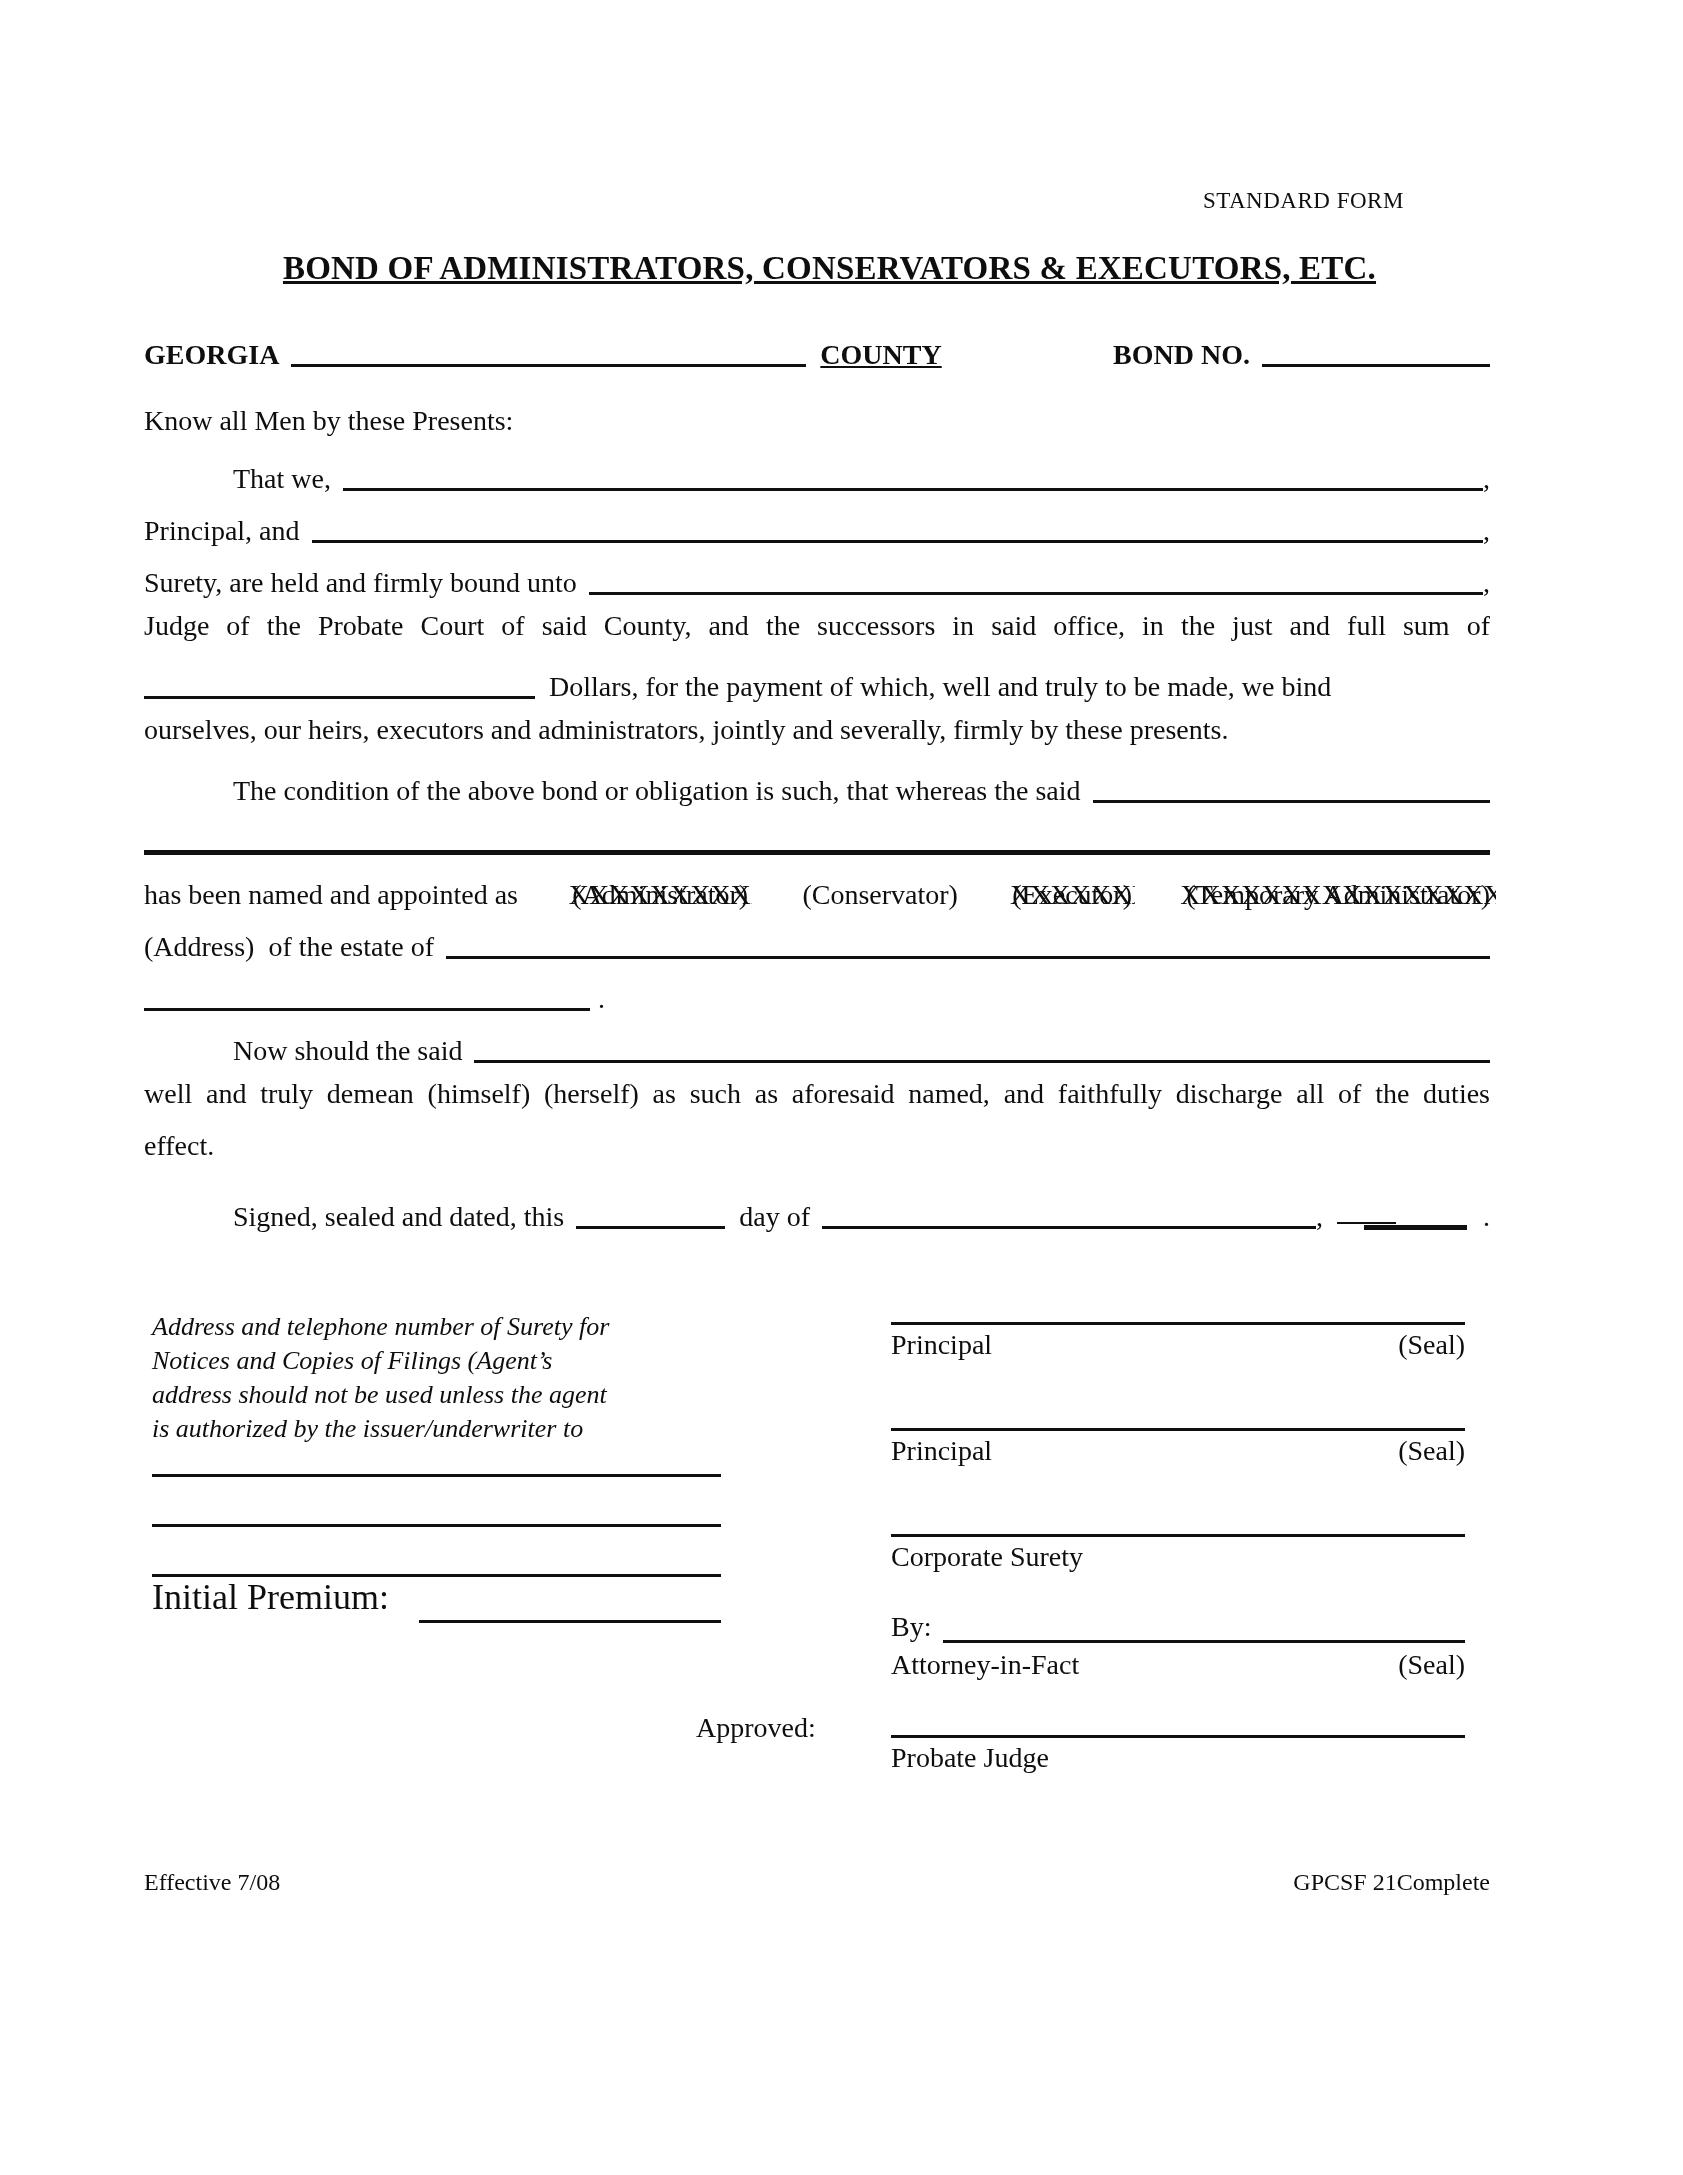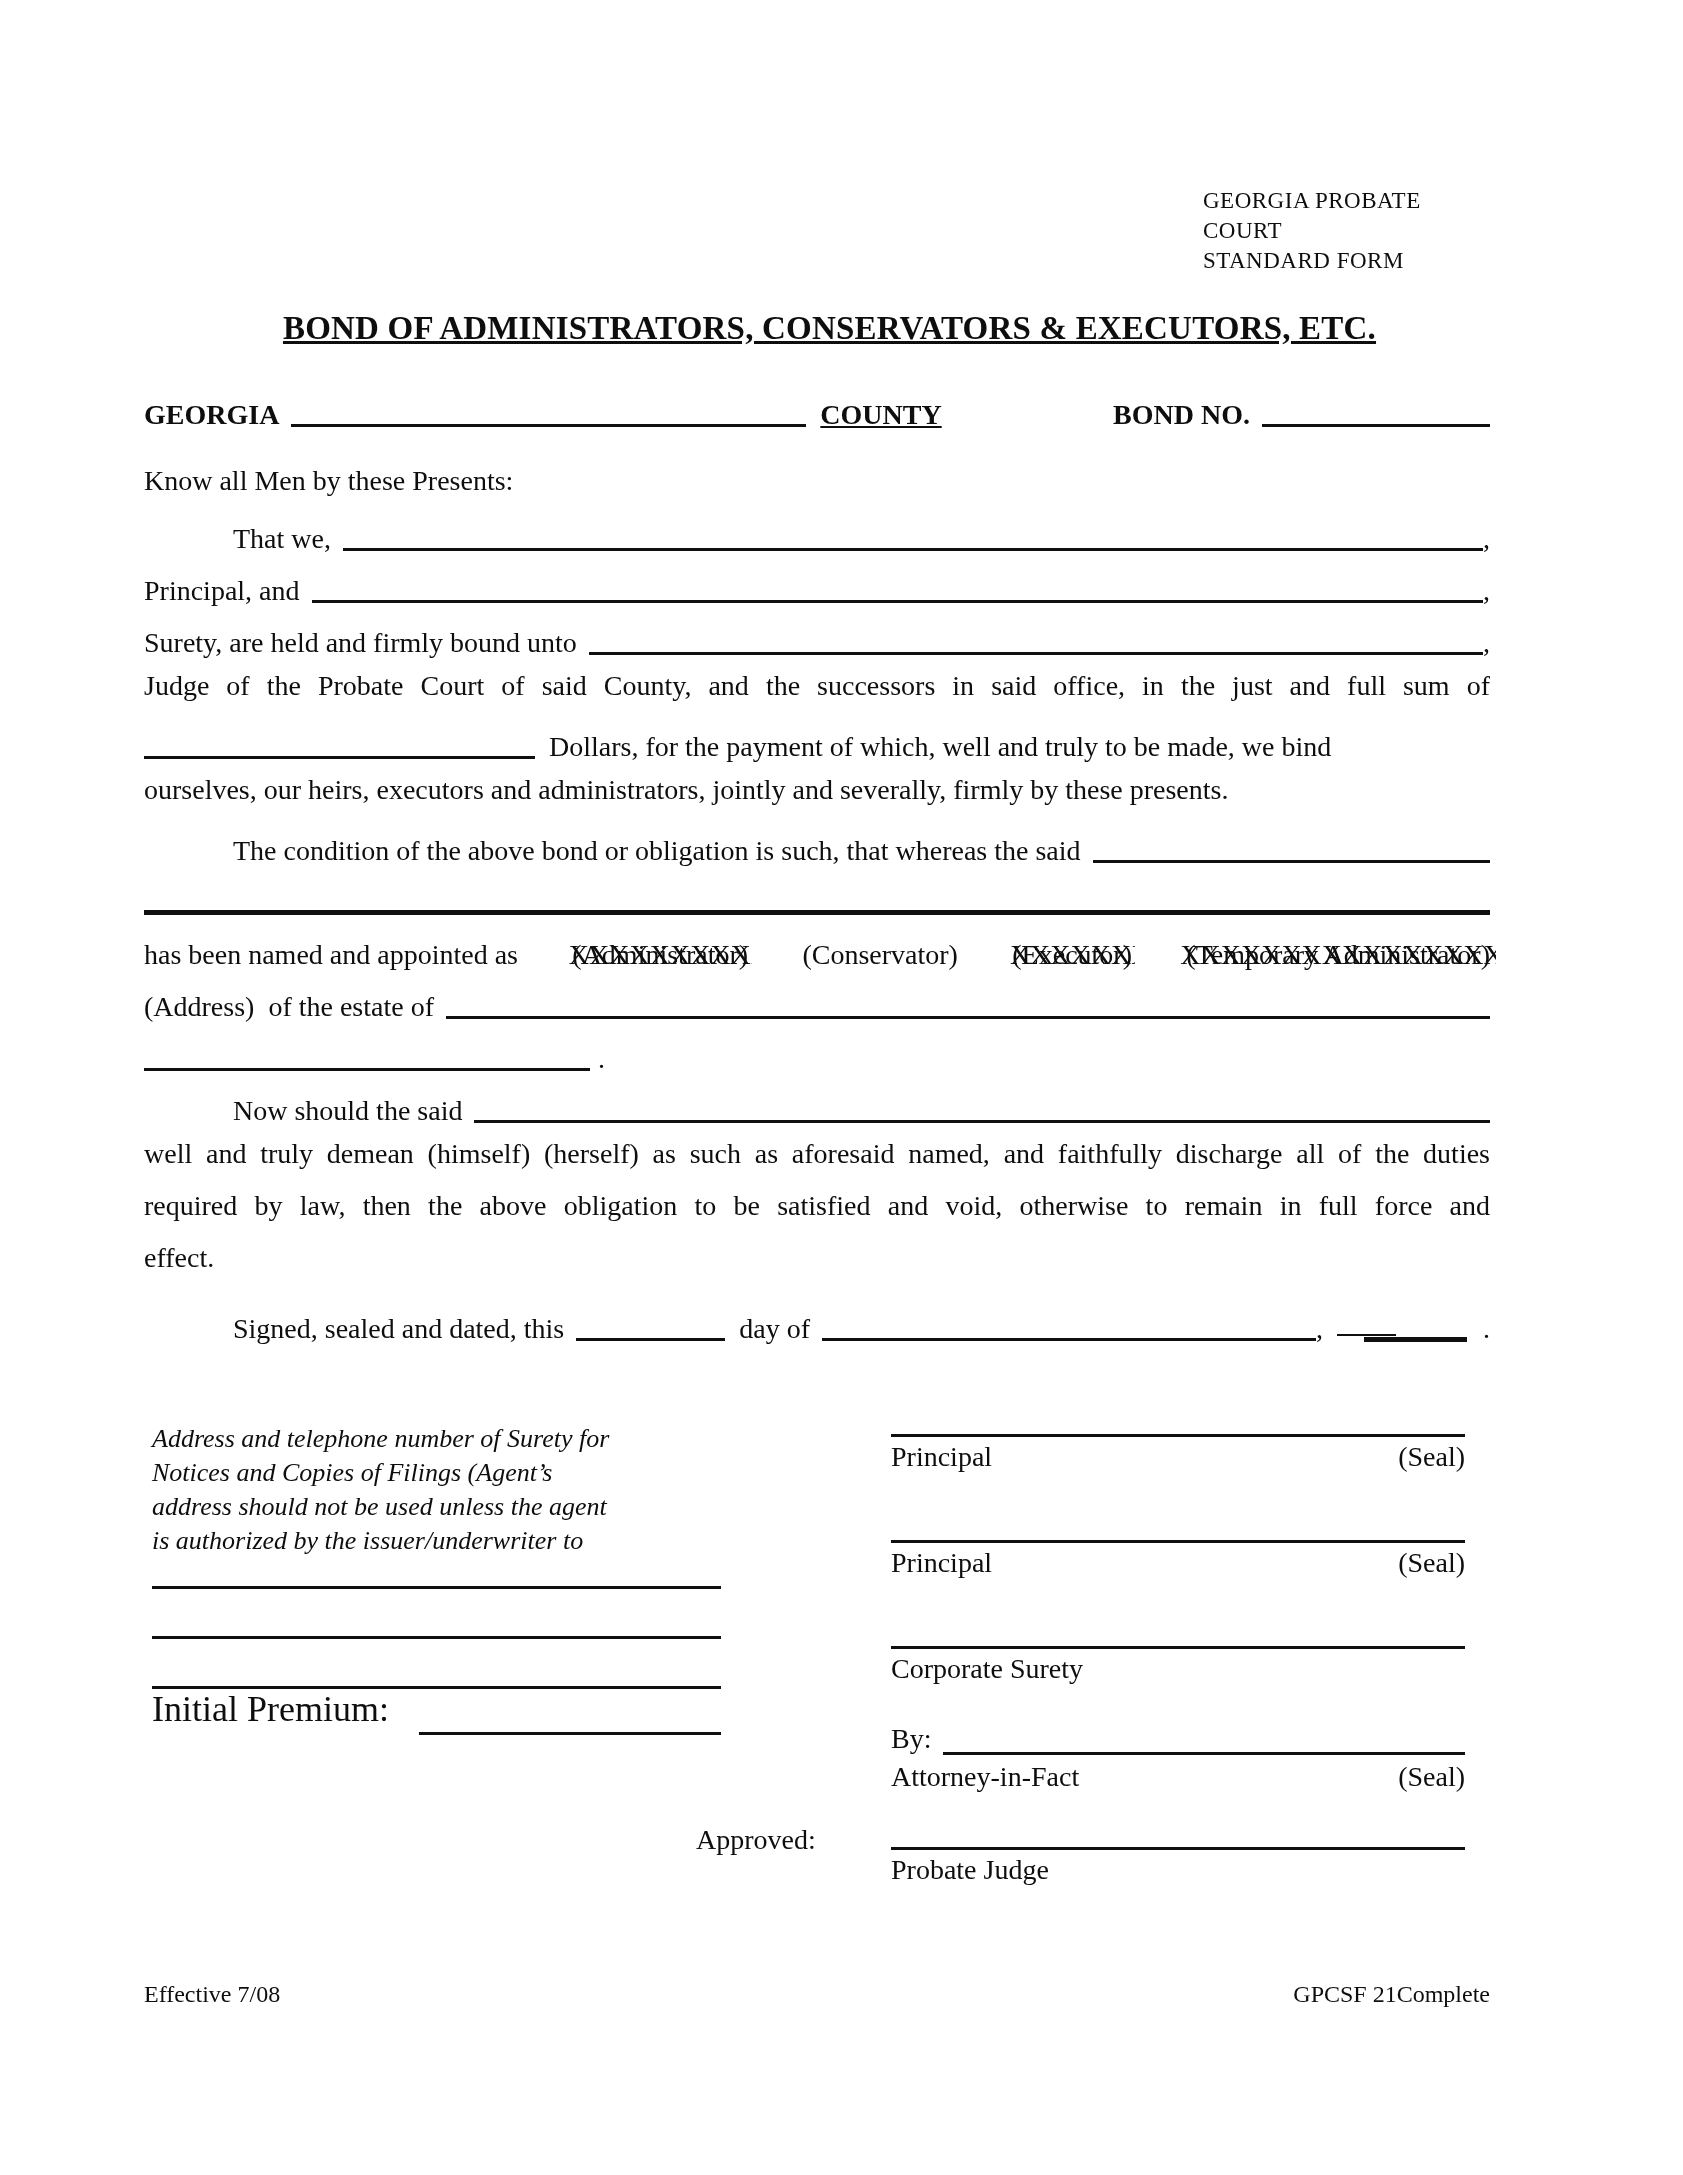--- a/index.html
+++ b/index.html
@@ -48,21 +48,20 @@
   .byrow .blank{flex:1;margin-bottom:2px;}
   .approved{position:absolute;left:552px;top:398px;font-size:28px;line-height:40px;}
   .footer-row{display:flex;justify-content:space-between;font-size:24px;line-height:30px;margin-top:0;}
 </style>
 </head>
 <body>
 
 <div class="page">
 
   <div class="letterhead">
-    <div>GEORGIA PROBATE COURT</div>
     <div>STANDARD FORM</div>
   </div>
 
   <div class="title">BOND OF ADMINISTRATORS, CONSERVATORS &amp; EXECUTORS, ETC.</div>
 
   <div class="line county-row">
     <span class="b">GEORGIA</span>
     <span class="blank" style="width:515px;"></span>
     <span class="b" style="margin-left:14px;text-decoration:underline;">COUNTY</span>
     <span style="flex:1;"></span>
@@ -139,21 +138,20 @@
     <span style="margin-left:8px;">.</span>
   </div>
 
   <div class="line">
     <span class="indent"></span>
     <span>Now should the said</span>
     <span class="blank grow"></span>
   </div>
 
   <div class="jline">well and truly demean (himself) (herself) as such as aforesaid named, and faithfully discharge all of the duties</div>
-  <div class="jline">required by law, then the above obligation to be satisfied and void, otherwise to remain in full force and</div>
   <div class="lline">effect.</div>
 
   <div class="line signed-row">
     <span class="indent"></span>
     <span>Signed, sealed and dated, this</span>
     <span class="blank blank-day"></span>
     <span style="margin-left:14px;">day of</span>
     <span class="blank grow"></span>
     <span>,</span>
     <span class="blank-thin"></span>

